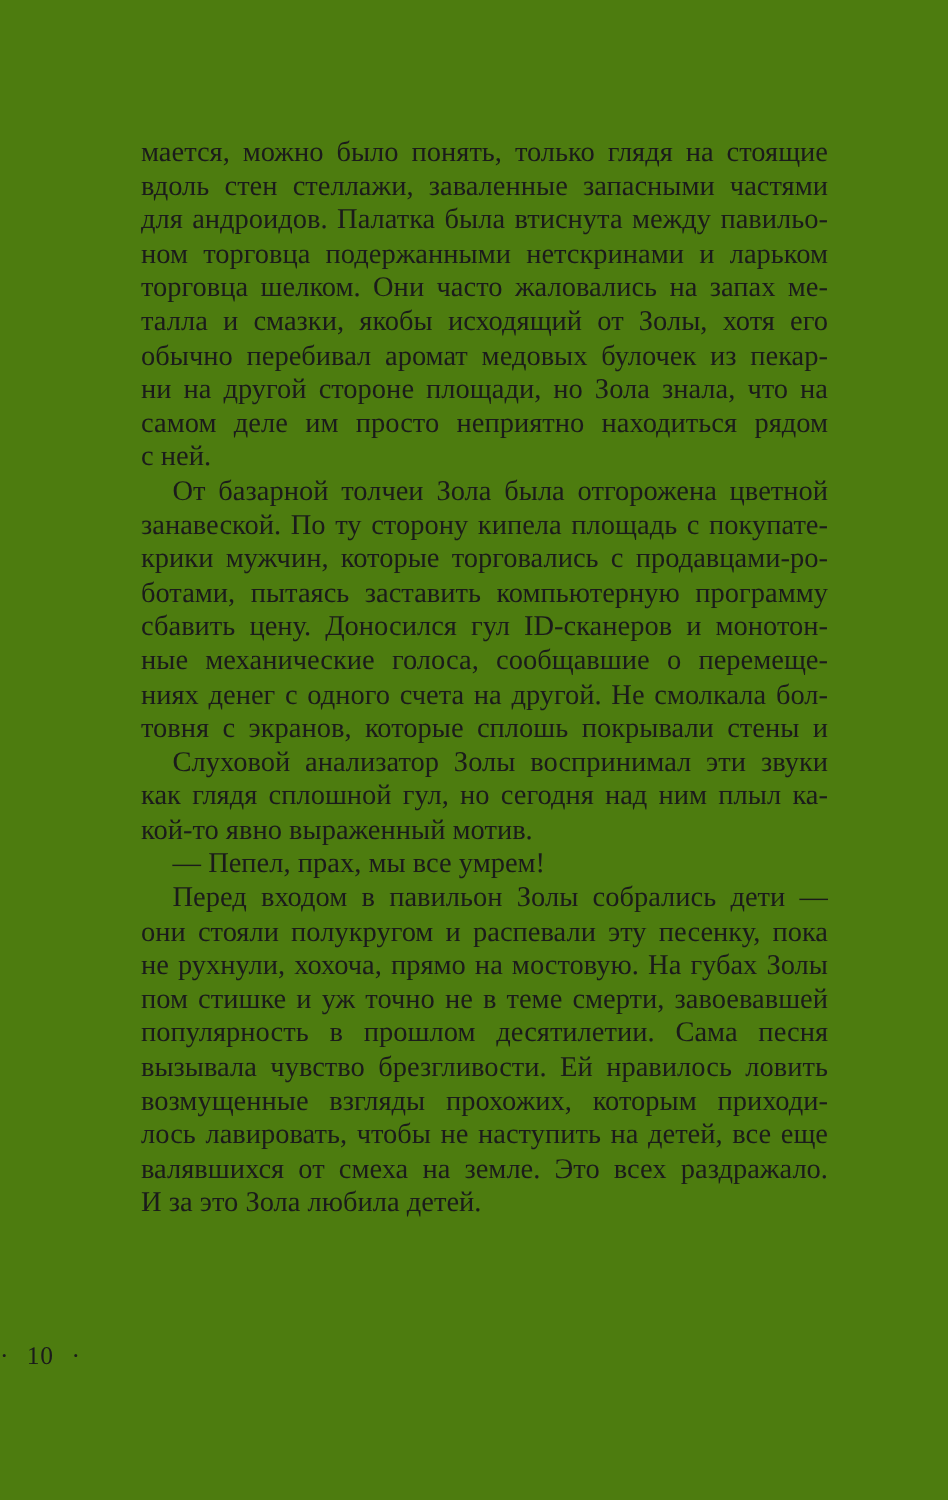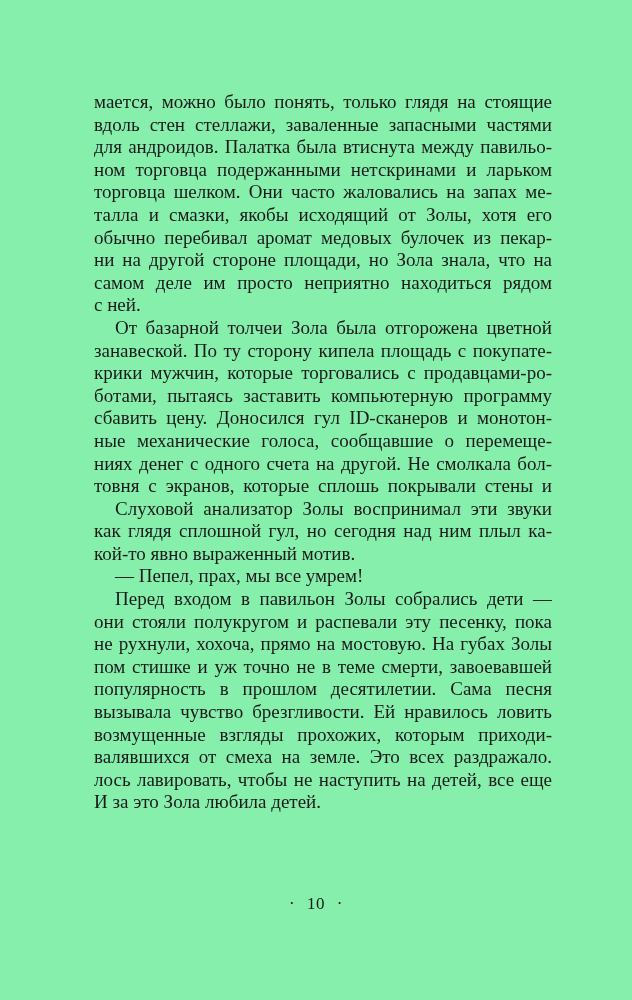--- a/index.html
+++ b/index.html
@@ -1,20 +1,20 @@
 <!DOCTYPE html>
 <html><head>
 <meta charset="utf-8">
 <style>
   html, body { margin: 0; padding: 0; background: #ffffff; }
   .page {
     position: relative;
     width: 632px;
     height: 1000px;
-    background: #86efac;
+    background: #4d7c0f;
     font-family: "Liberation Serif", "DejaVu Serif", serif;
     color: #1b1b1b;
     overflow: hidden;
   }
   .text-column {
     position: absolute;
     left: 94px;
     top: 91px;
     width: 458px;
     font-size: 19px;
@@ -31,21 +31,20 @@
   .line.indent { padding-left: 21px; }
   .line.last {
     text-align-last: left;
     -moz-text-align-last: left;
   }
   .footer {
     position: absolute;
     top: 894px;
     left: 0;
     right: 0;
-    text-align: center;
     font-size: 17px;
     letter-spacing: 0.5px;
     word-spacing: 7px;
     color: #1b1b1b;
   }
 </style>
 </head>
 <body>
 
 <div class="page">
@@ -81,19 +80,19 @@
         <div class="line indent last">— Пепел, прах, мы все умрем!</div>
       </div>
       <div class="paragraph">
         <div class="line indent">Перед входом в павильон Золы собрались дети —</div>
         <div class="line">они стояли полукругом и распевали эту песенку, пока</div>
         <div class="line">не рухнули, хохоча, прямо на мостовую. На губах Золы</div>
         <div class="line">пом стишке и уж точно не в теме смерти, завоевавшей</div>
         <div class="line">популярность в прошлом десятилетии. Сама песня</div>
         <div class="line">вызывала чувство брезгливости. Ей нравилось ловить</div>
         <div class="line">возмущенные взгляды прохожих, которым приходи-</div>
+        <div class="line">лось лавировать, чтобы не наступить на детей, все еще</div>
         <div class="line">валявшихся от смеха на земле. Это всех раздражало.</div>
-        <div class="line">лось лавировать, чтобы не наступить на детей, все еще</div>
         <div class="line last">И за это Зола любила детей.</div>
       </div>
     </div>
   <div class="footer">· 10 ·</div>
 </div>
 
 </body></html>

